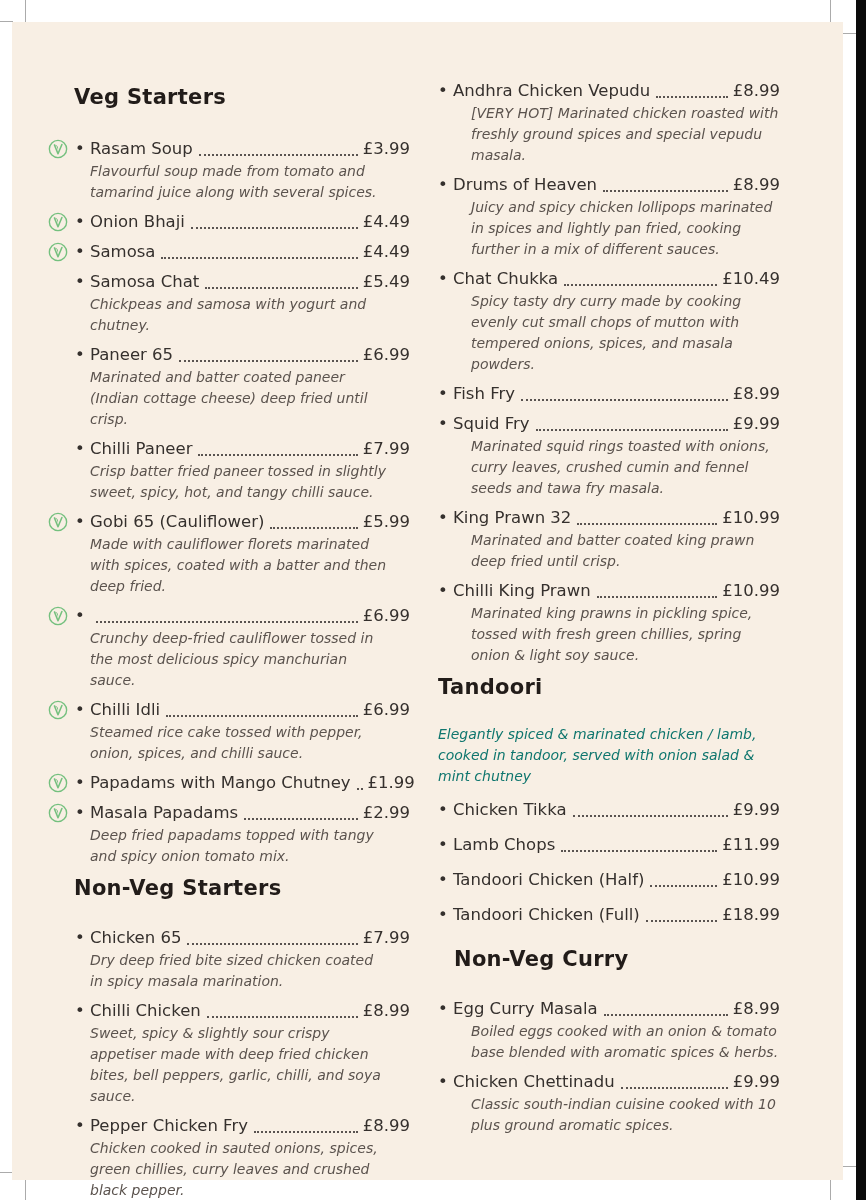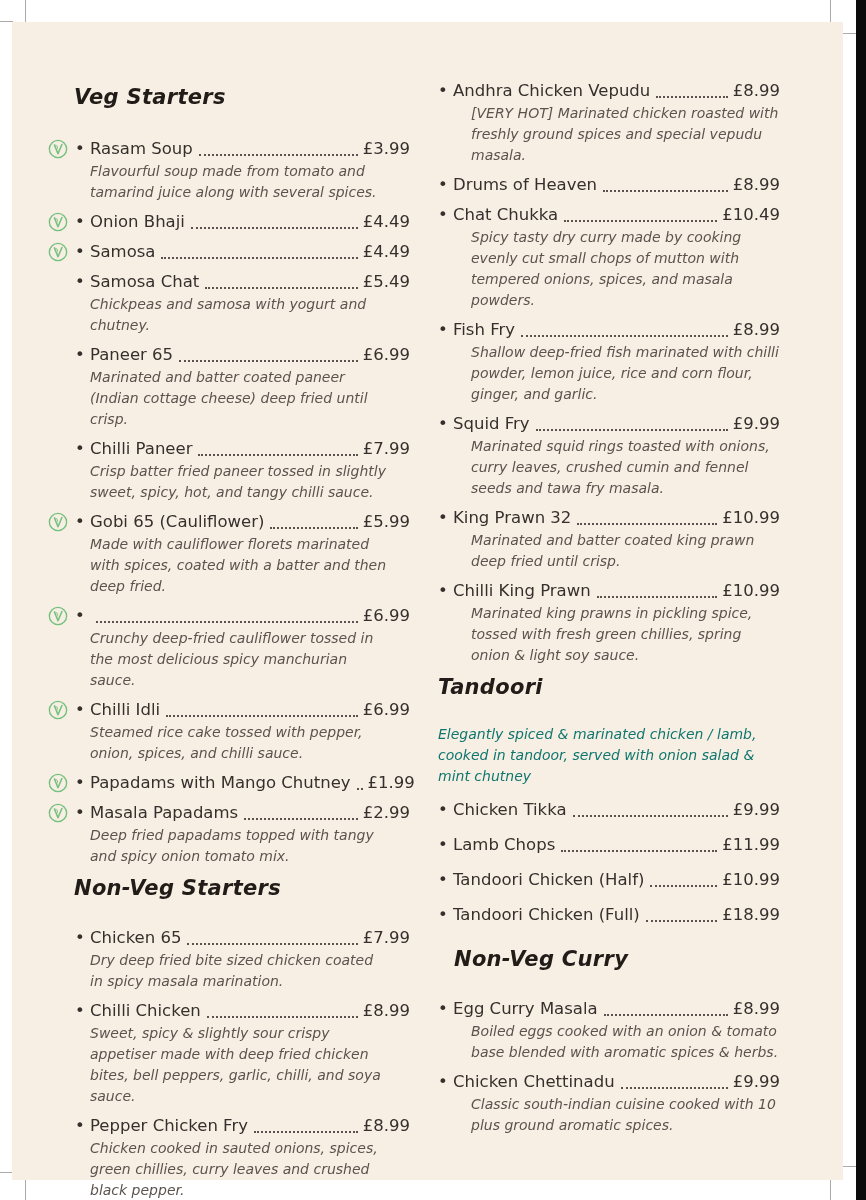--- a/index.html
+++ b/index.html
@@ -29,21 +29,20 @@
     background:#f8efe4;
   }
   .col { position:absolute; top:0; }
   #col-left  { left:36px;  width:362px; padding-top:62px; }
   #col-right { left:426px; width:342px; padding-top:58px; }
 
   h2.section-title {
     font-size:21px; line-height:26px; font-weight:700;
     color:#221c19; letter-spacing:0.3px;
     margin:0 0 26px 0;
-    font-style:italic;
   }
   #col-left h2.section-title { margin-left:26px; }
   #col-left .block:first-child h2.section-title { margin-bottom:28px; }
   #col-left .block:nth-child(2) h2.section-title { margin-top:8px; margin-bottom:26px; }
   #col-right .block:nth-child(2) h2.section-title { margin:0 0 24px 0; }
   #col-right .block:nth-child(3) h2.section-title { margin:20px 0 26px 16px; }
 
   .item { margin-bottom:8px; }
   #col-right .block.section .item.nd { margin-bottom:13px; }
 
@@ -292,38 +291,38 @@
             </div>
             <p class="desc">[VERY HOT] Marinated chicken roasted with freshly ground spices and special vepudu masala.</p>
           </div>
           <div class="item">
             <div class="row">
               <span class="bullet">•</span>
               <span class="name">Drums of Heaven</span>
               <span class="leader"></span>
               <span class="price">£8.99</span>
             </div>
+            <p class="desc">Juicy and spicy chicken lollipops marinated in spices and lightly pan fried, cooking further in a mix of different sauces.</p>
           </div>
           <div class="item">
             <div class="row">
               <span class="bullet">•</span>
               <span class="name">Chat Chukka</span>
               <span class="leader"></span>
               <span class="price">£10.49</span>
             </div>
             <p class="desc">Spicy tasty dry curry made by cooking evenly cut small chops of mutton with tempered onions, spices, and masala powders.</p>
           </div>
           <div class="item">
             <div class="row">
               <span class="bullet">•</span>
               <span class="name">Fish Fry</span>
               <span class="leader"></span>
               <span class="price">£8.99</span>
             </div>
-            <p class="desc">Shallow deep-fried fish marinated with chilli powder, lemon juice, rice and corn flour, ginger, and garlic.</p>
           </div>
           <div class="item">
             <div class="row">
               <span class="bullet">•</span>
               <span class="name">Squid Fry</span>
               <span class="leader"></span>
               <span class="price">£9.99</span>
             </div>
             <p class="desc">Marinated squid rings toasted with onions, curry leaves, crushed cumin and fennel seeds and tawa fry masala.</p>
           </div>

